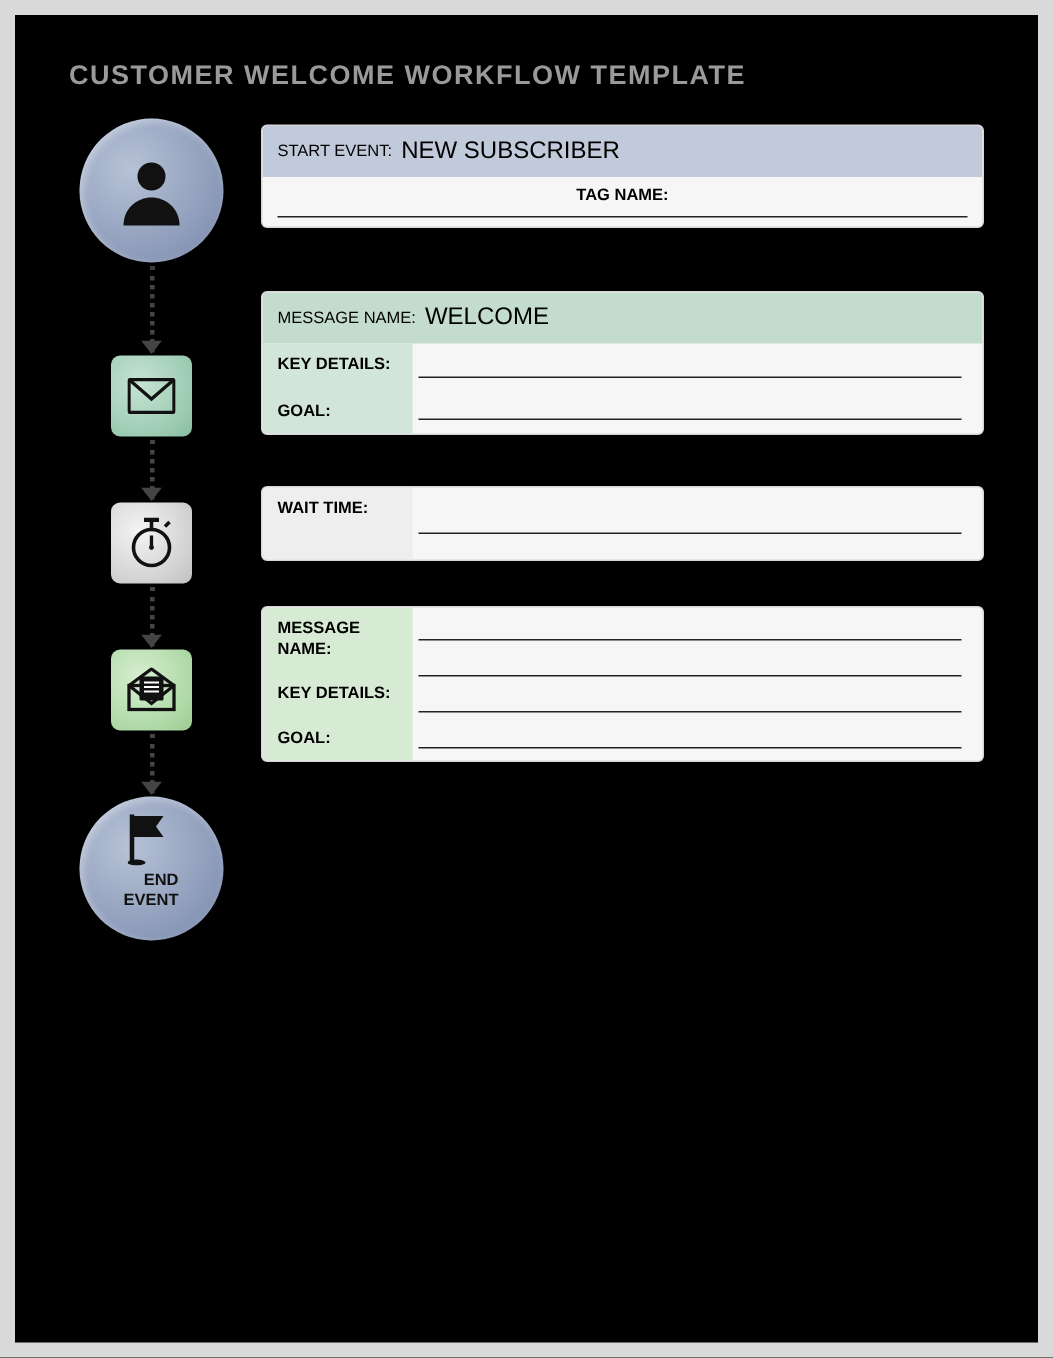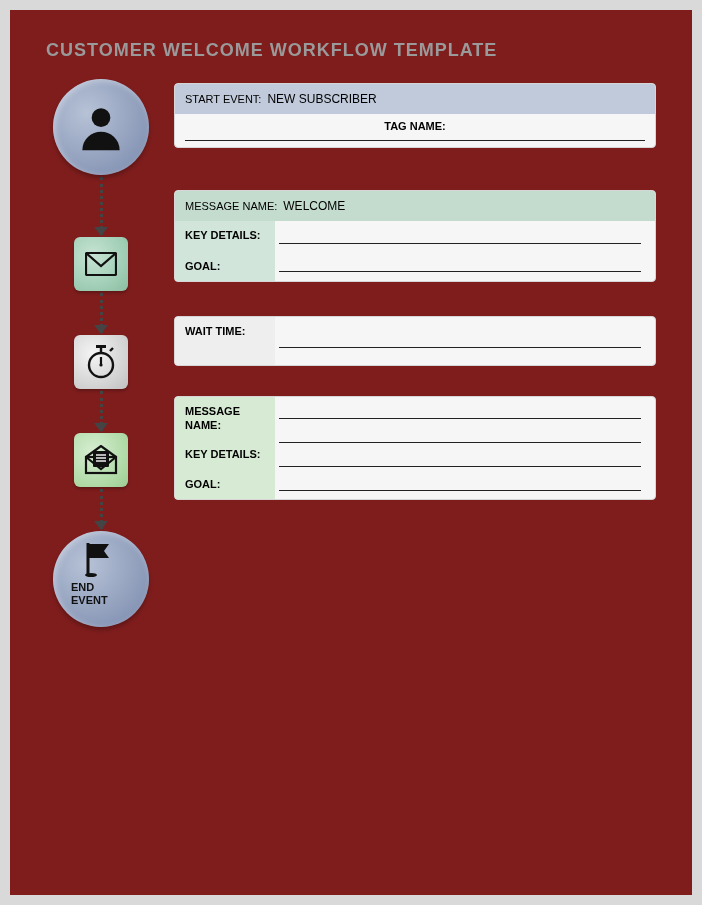--- a/index.html
+++ b/index.html
@@ -5,21 +5,21 @@
   * { box-sizing: border-box; margin: 0; padding: 0; }
   body {
     background: #d9d9d9;
     font-family: Arial, Helvetica, sans-serif;
     width: 702px;
     height: 905px;
     padding: 10px;
     overflow: hidden;
   }
   .page {
-    background: #7f1d1d;
+    background: #000000;
     width: 100%;
     height: 100%;
     padding: 30px 36px 30px 36px;
     position: relative;
   }
   .title {
     color: #9a9a9a;
     font-size: 18px;
     font-weight: 700;
     letter-spacing: 1px;
@@ -44,20 +44,21 @@
     width: 96px;
     height: 96px;
     border-radius: 50%;
     background: radial-gradient(circle at 35% 35%, #b7c2d6, #8a99b8 70%, #7887a8);
     box-shadow: 0 3px 4px rgba(0,0,0,.25), 2px 2px 6px rgba(255,255,255,.4) inset;
     display:flex;
     align-items:center;
     justify-content:center;
     position:relative;
     overflow:hidden;
+    text-align:right;
   }
   .circle.end { align-items:flex-start; justify-content:flex-start; padding:28px 0 0 18px;}
   .square {
     width: 54px;
     height: 54px;
     border-radius: 6px;
     display:flex;
     align-items:center;
     justify-content:center;
     box-shadow: 0 2px 3px rgba(0,0,0,.25);
@@ -86,21 +87,21 @@
   .card .header-bar {
     font-size: 11px;
     font-weight:400;
     padding: 8px 10px;
     display:flex;
     gap:6px;
     align-items:center;
   }
   .card .header-bar.blue { background: #c0cada; }
   .card .header-bar.teal { background: #c3dcce; }
-  .card .header-bar .val { font-size:12px;}
+  .card .header-bar .val { font-size:16px;}
   .card .body-row {
     display:flex;
     align-items:center;
     gap:8px;
     padding: 6px 10px;
     font-size:11px;
     font-weight:700;
     flex-direction:column;
   }
   .card-vert { flex-direction:column; }

